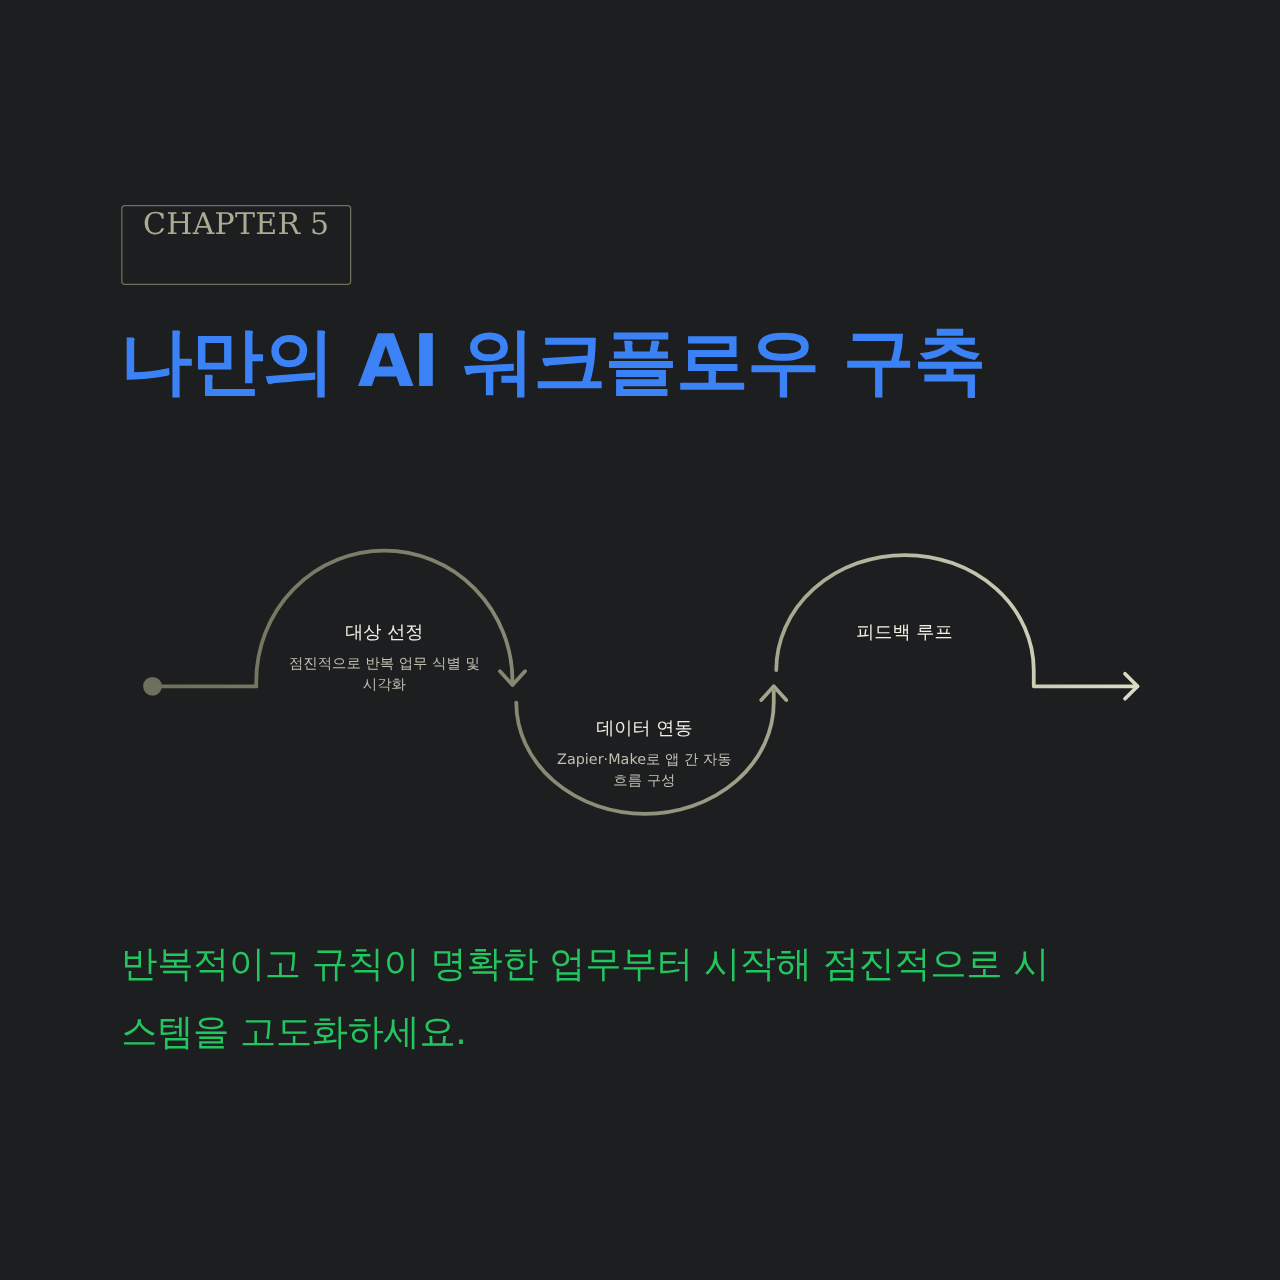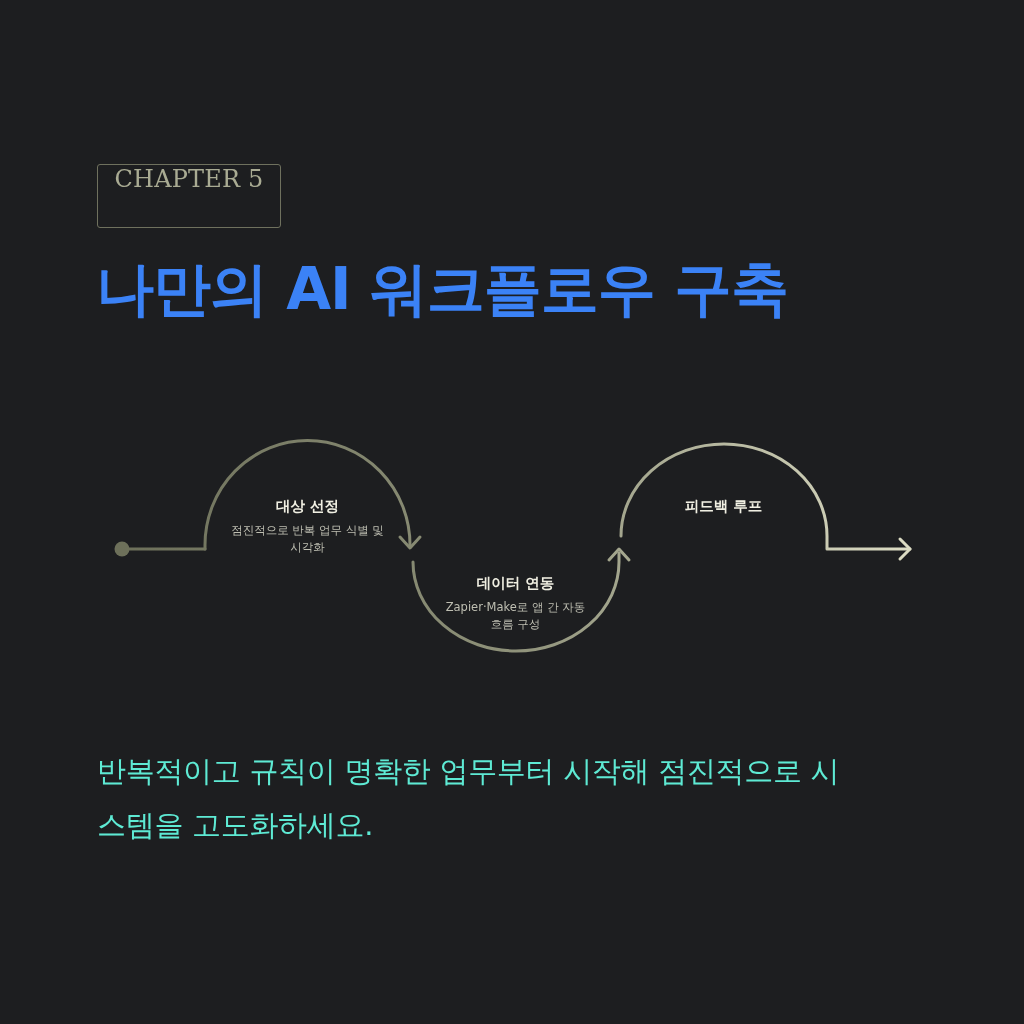--- a/index.html
+++ b/index.html
@@ -22,29 +22,29 @@
       position: absolute; left: 96px; top: 246px;
       font-size: 58px; font-weight: bold; color: #3b82f6;
       letter-spacing: -1px; white-space: nowrap;
       line-height: 86px;
     }
     .flow-svg { position: absolute; left: 0; top: 0; }
     .step-label {
       position: absolute; text-align: center;
     }
     .step-title {
-      font-size: 14.5px; font-weight: bold; color: #f0efe2;
+      font-size: 14.5px; font-weight: normal; color: #f0efe2;
       line-height: 20px; margin-bottom: 6px;
     }
     .step-desc {
       font-size: 11.5px; color: #bfbfb2; line-height: 17px;
     }
     .body-text {
       position: absolute; left: 97px; top: 744px; width: 820px;
-      font-size: 29px; line-height: 54px; color: #5eead4;
+      font-size: 29px; line-height: 54px; color: #22c55e;
       letter-spacing: -0.3px;
     }
   </style>
 </head>
 <body>
 
 <div class="chapter-badge">
   <span>CHAPTER 5</span>
 </div>
 

